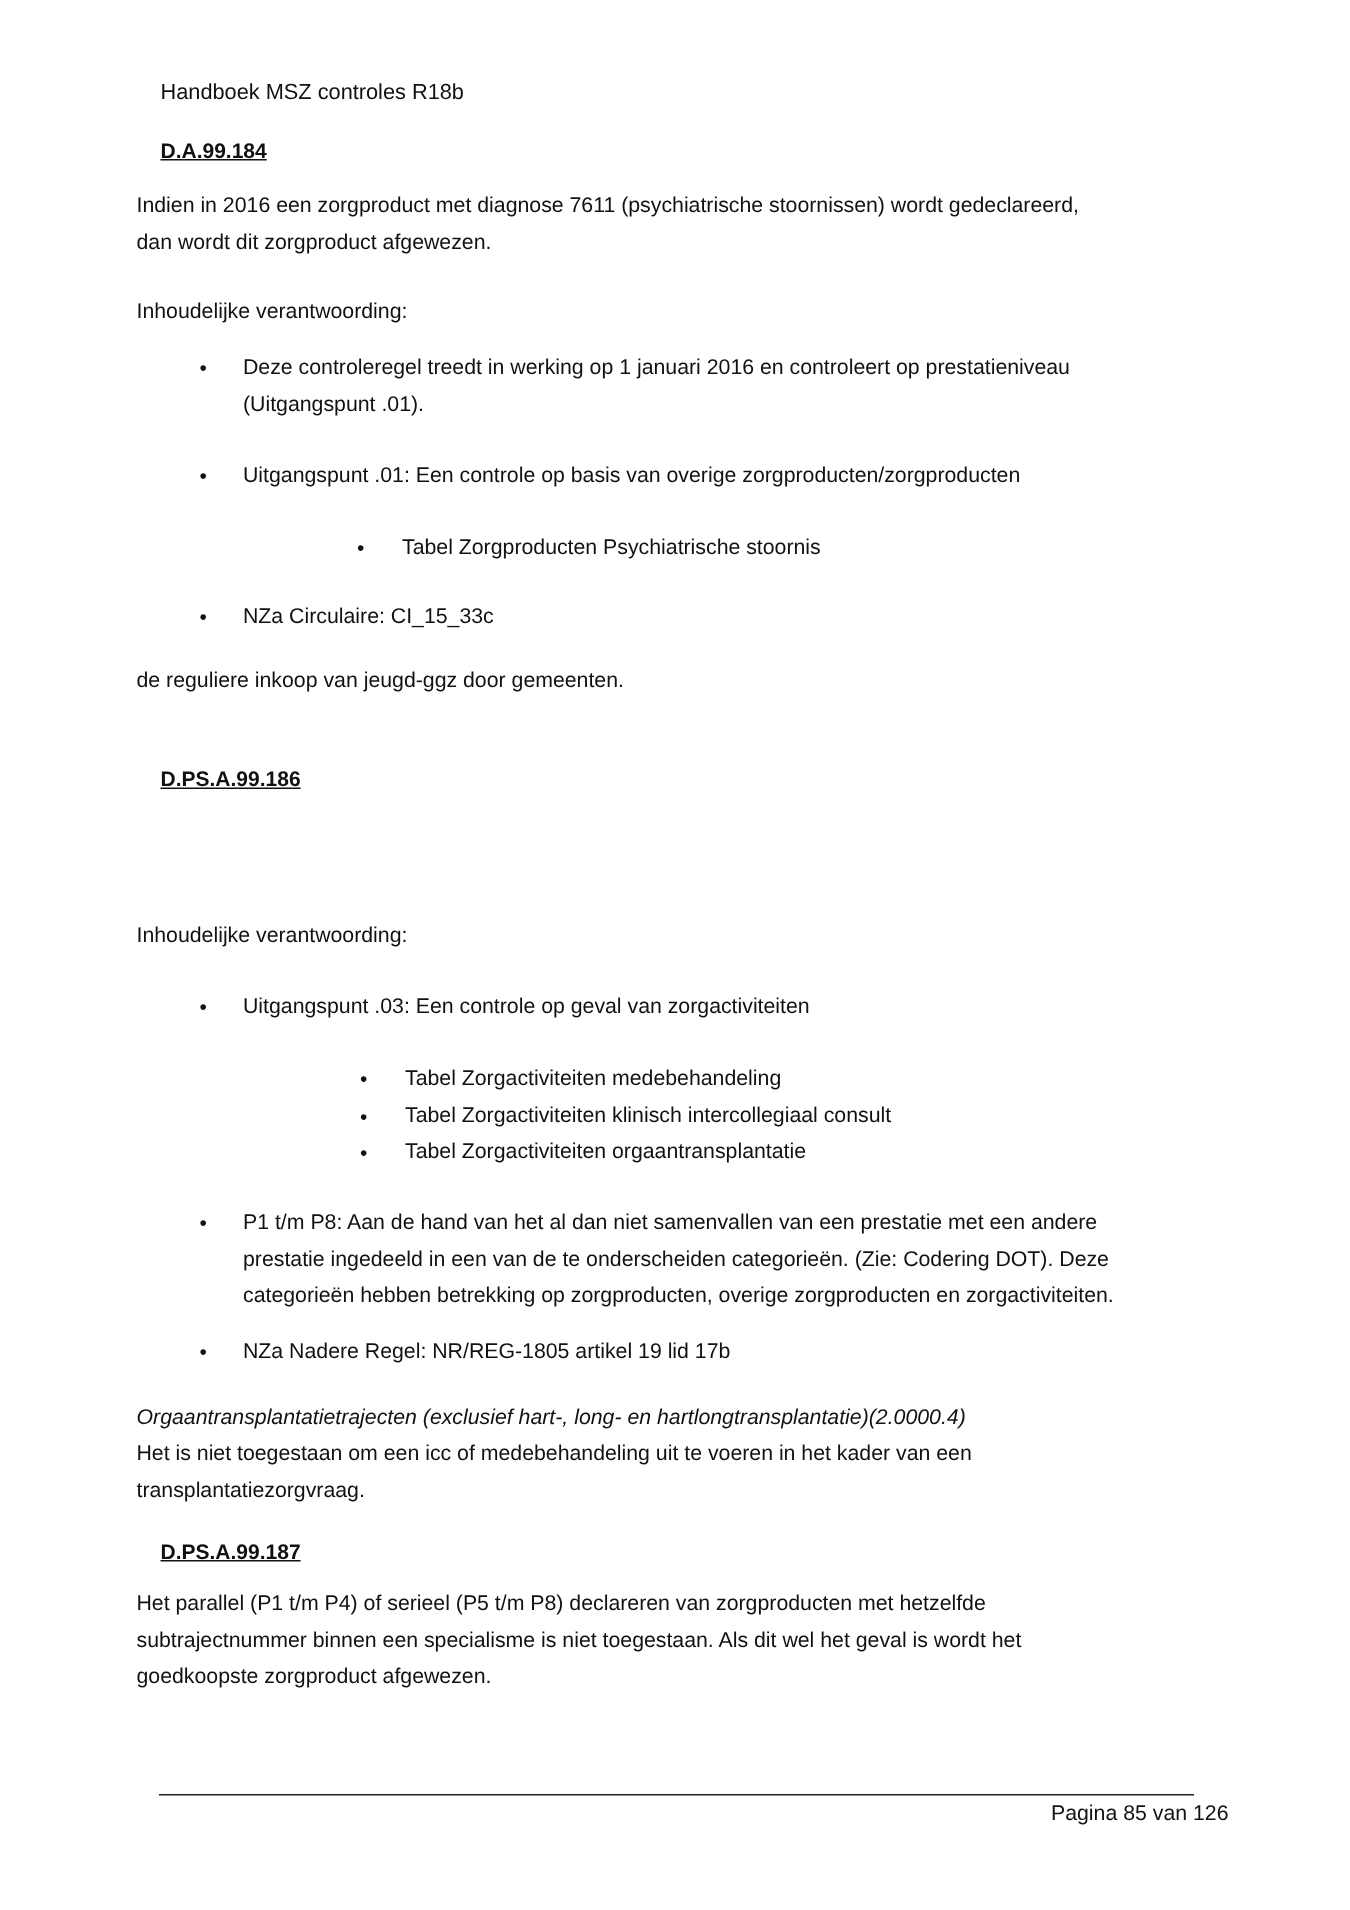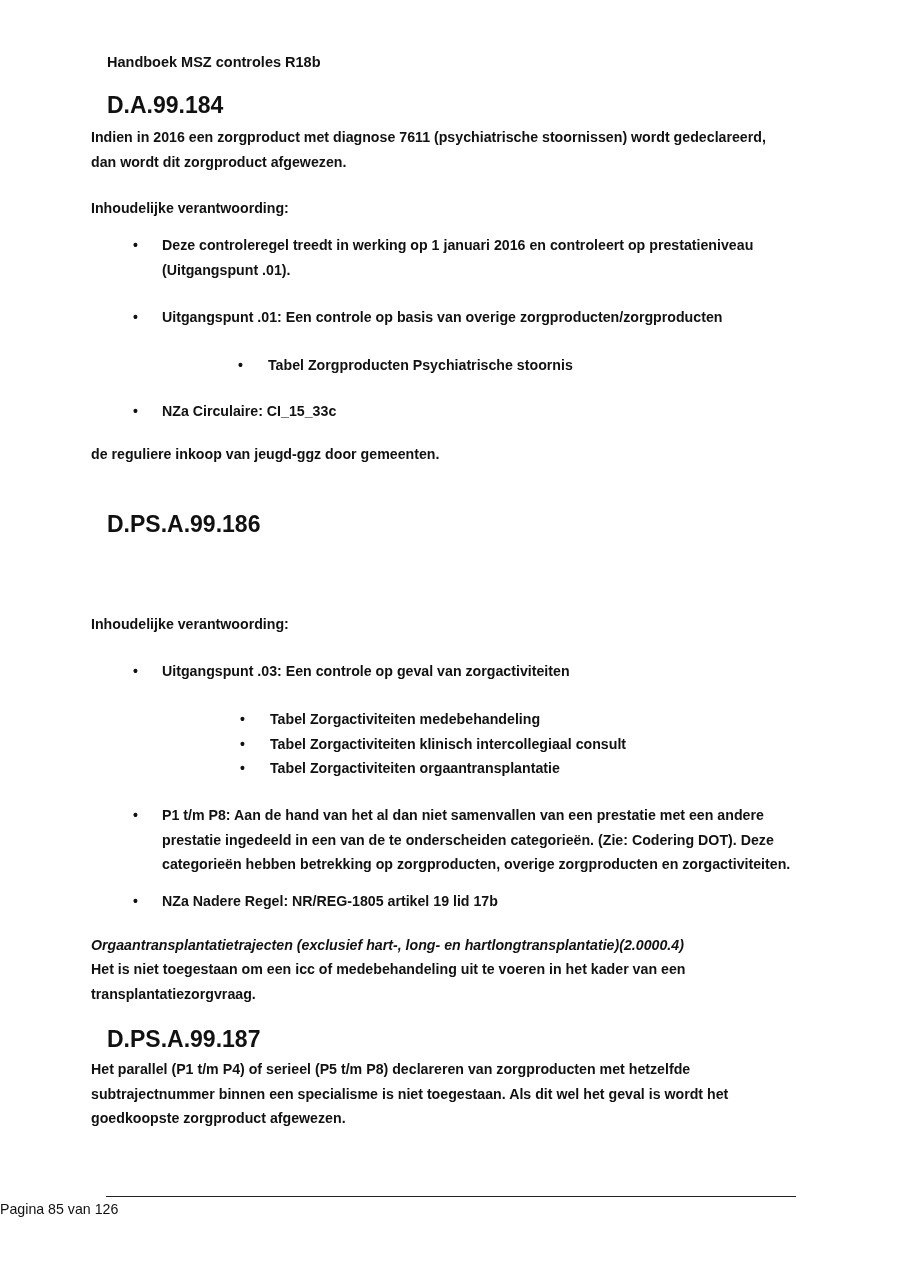--- a/index.html
+++ b/index.html
@@ -1,30 +1,30 @@
 <!DOCTYPE html>
 <html><head>
 <meta charset="utf-8">
 <style>
   html, body { margin: 0; padding: 0; background: #ffffff; }
   body {
     width: 900px; height: 1273px; position: relative; overflow: hidden;
     font-family: "Liberation Sans", sans-serif; color: #111; font-size: 14.2px;
   }
-  .abs { position: absolute; left: 0; font-weight: bold; }
+  .abs { position: absolute; left: 0; }
   .header { left: 107px; top: 54px; font-size: 14.5px; }
-  .h { left: 107px; font-weight: bold; font-size: 23px; color: #111; }
+  .h { left: 107px; font-weight: bold; font-size: 14px; color: #111; text-decoration: underline; }
   .p { left: 91px; width: 700px; line-height: 24.5px; }
   .li { left: 162px; width: 640px; line-height: 24.5px; }
   .bullet { position: absolute; left: -29px; top: 0; font-size: 14px; }
   .li2 { left: 268px; width: 540px; line-height: 24.5px; }
   .li2 .bullet { left: -30px; }
   .it { font-style: italic; }
   .rule { position: absolute; left: 106px; top: 1196px; width: 690px; height: 0; border-top: 1.5px solid #222; }
-  .footer { position: absolute; top: 1201px; left: 0; width: 819px; text-align: left; font-size: 14.2px; }
+  .footer { position: absolute; top: 1201px; left: 0; width: 819px; text-align: right; font-size: 14.2px; }
 </style>
 </head>
 <body>
 
 <div class="abs header">Handboek MSZ controles R18b</div>
 
 <div class="abs h" style="top:92px">D.A.99.184</div>
 <div class="abs p" style="top:125px">
   <div>Indien in 2016  een zorgproduct met diagnose 7611 (psychiatrische stoornissen) wordt gedeclareerd,</div>
   <div>dan wordt dit zorgproduct afgewezen.</div>

